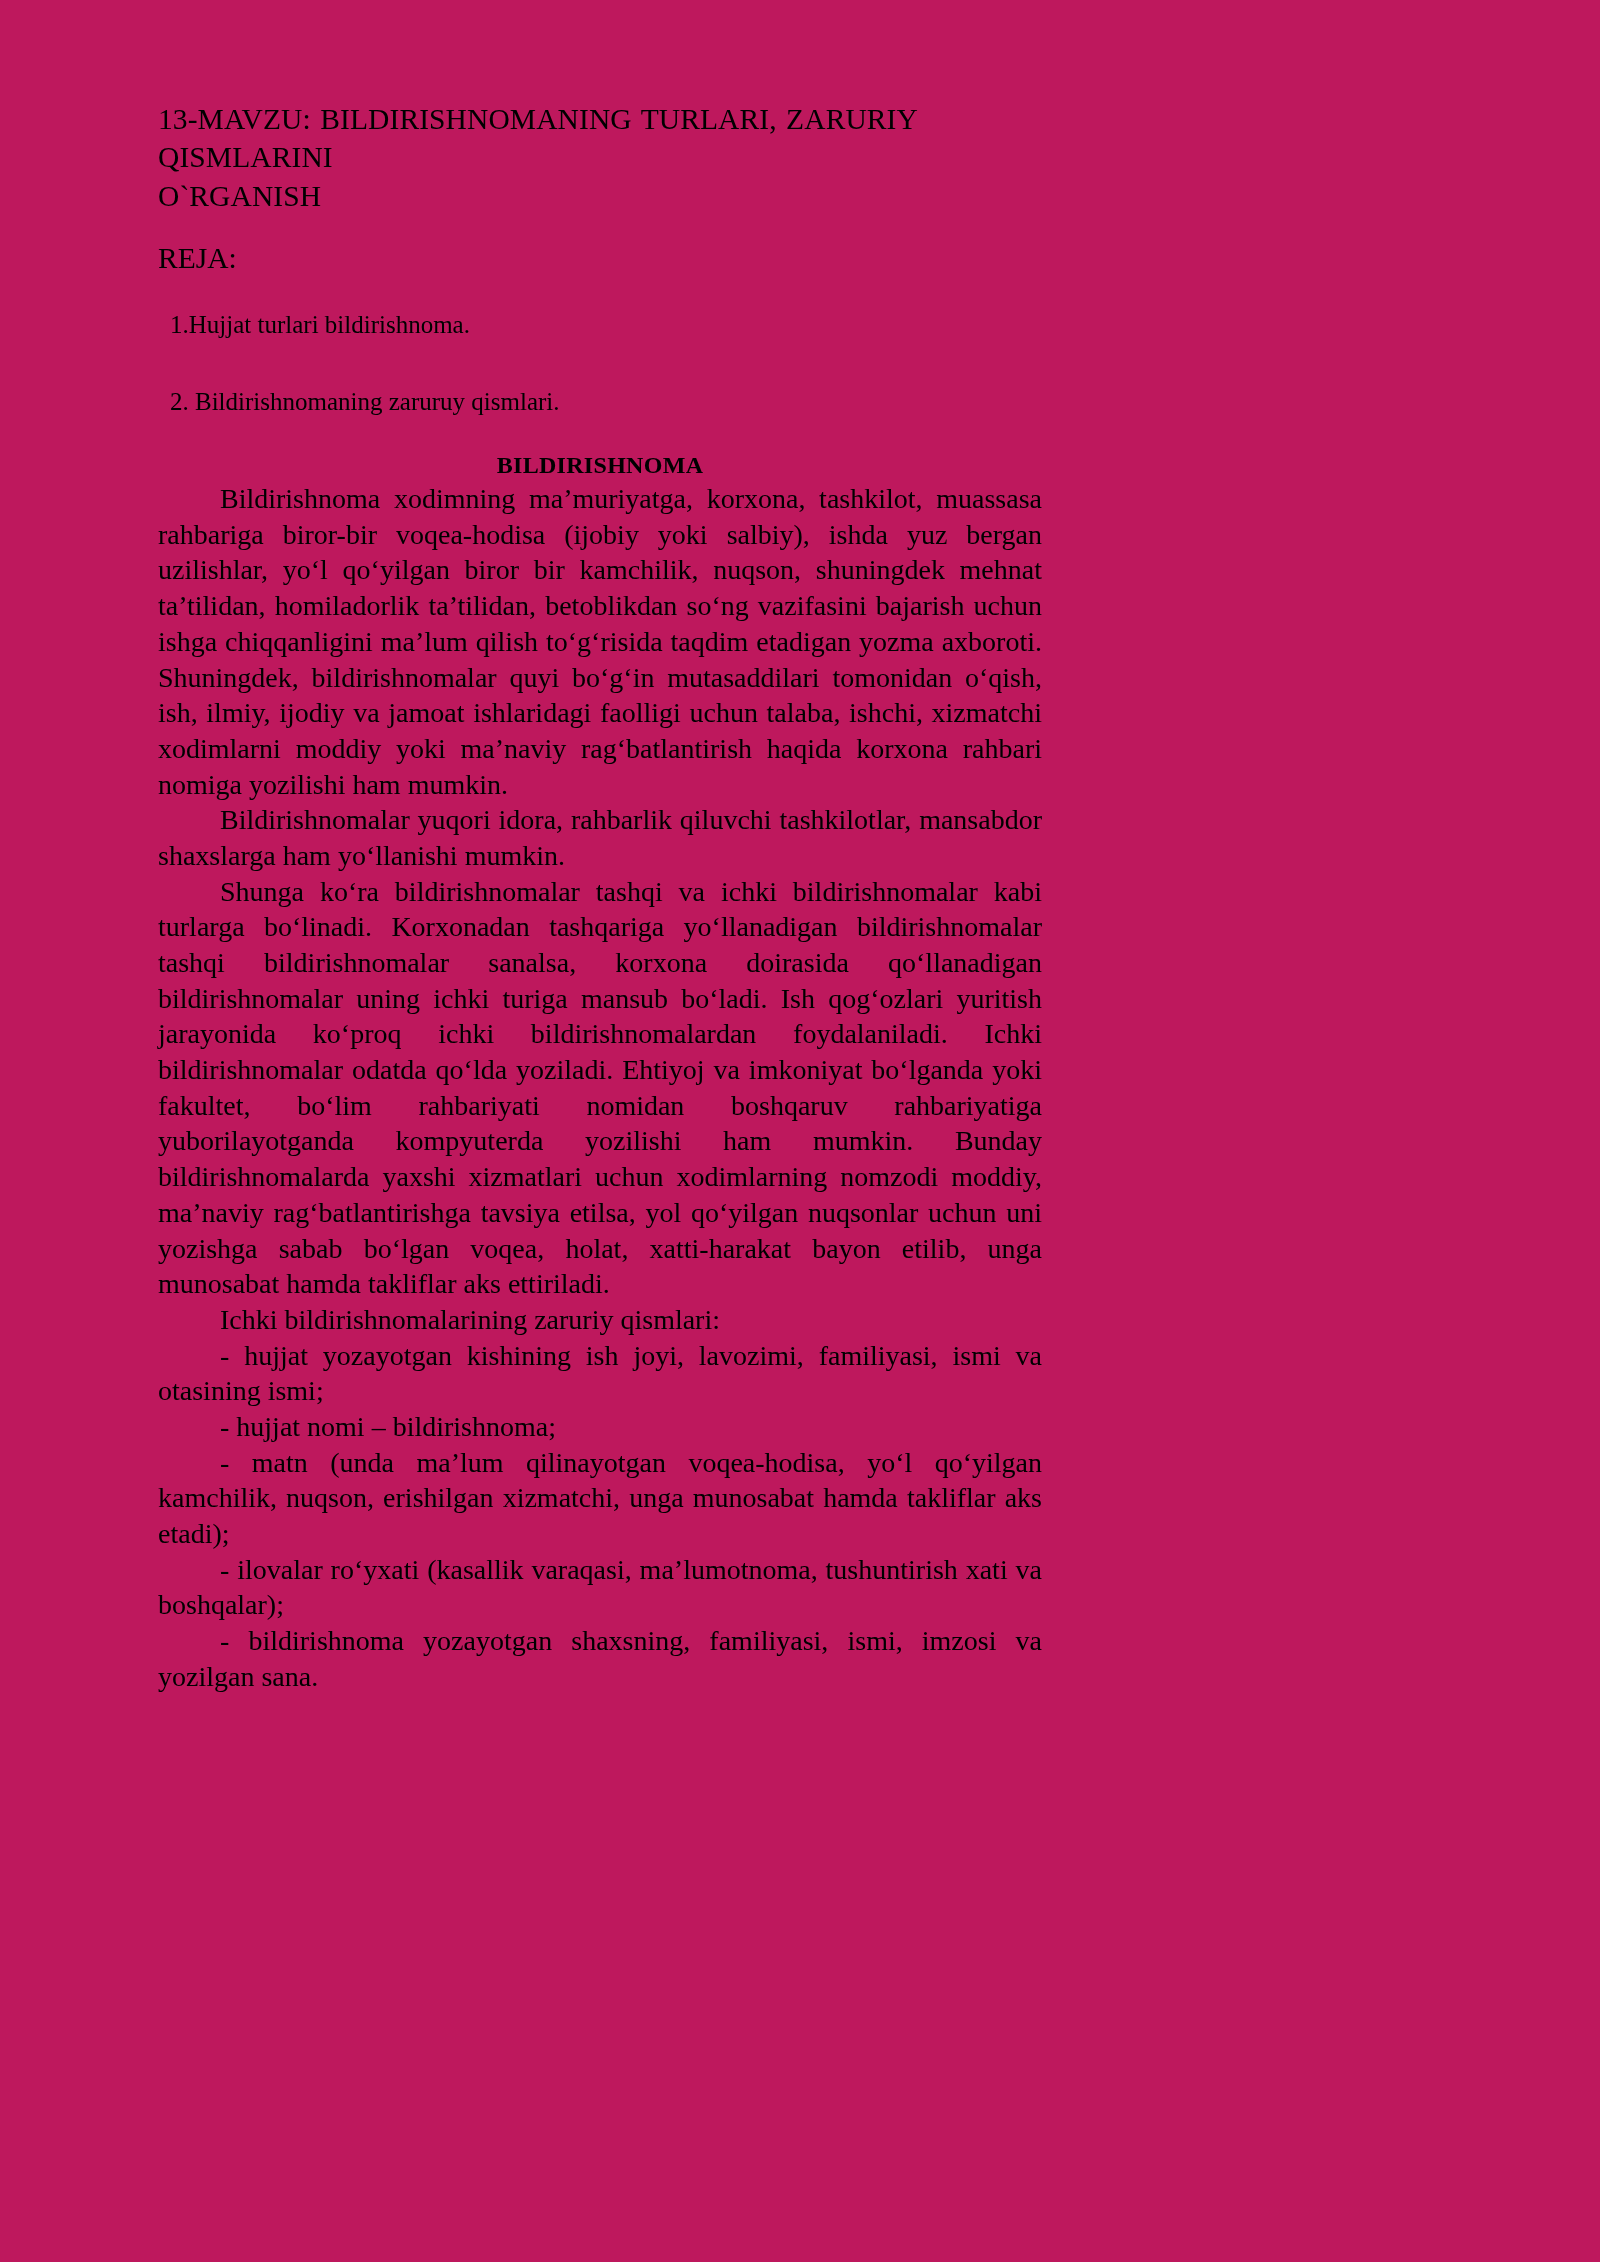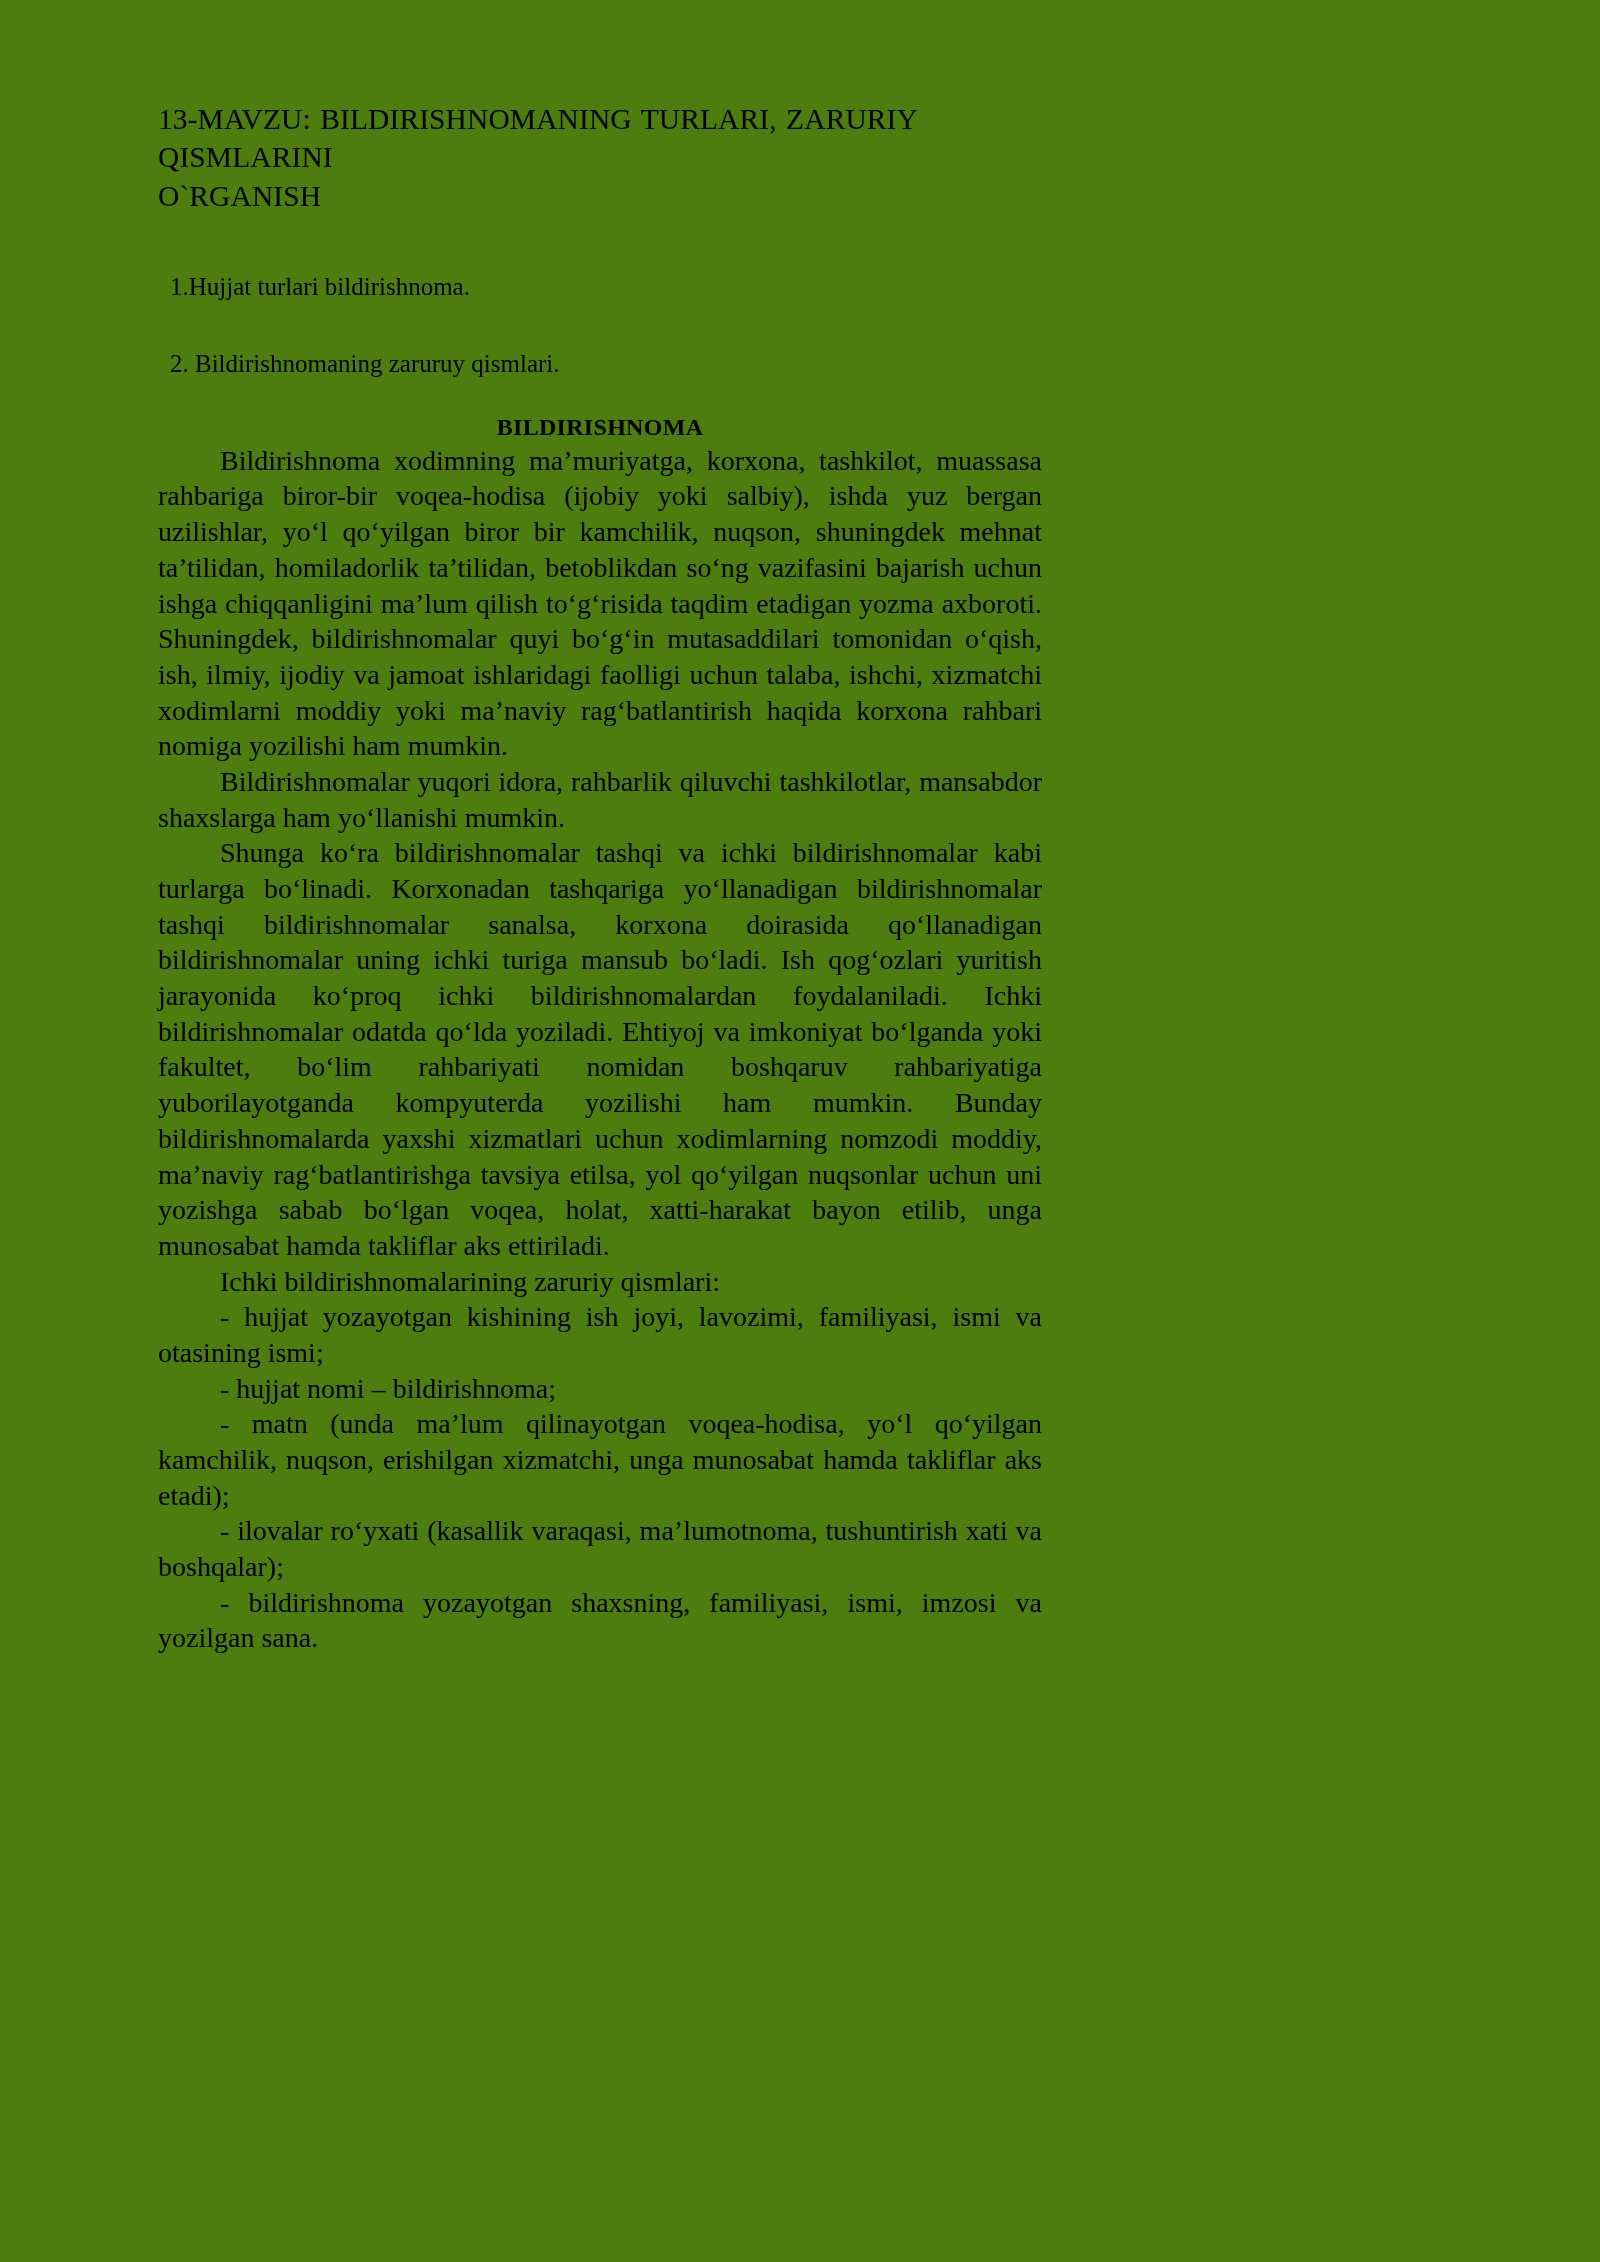--- a/index.html
+++ b/index.html
@@ -9,21 +9,21 @@
     background: #ffffff;
   }
   body {
     font-family: "Liberation Serif", "DejaVu Serif", serif;
     color: #000000;
   }
   .page {
     position: relative;
     width: 1600px;
     height: 2262px;
-    background: #4d7c0f;
+    background: #be185d;
     box-sizing: border-box;
     overflow: hidden;
   }
   .content {
     position: absolute;
     left: 158px;
     top: 100px;
     width: 884px;
   }
   
@@ -75,20 +75,21 @@
 <div class="page">
   <div class="content">
 
     <div class="doc-title">
       <span>13-MAVZU:  BILDIRISHNOMANING TURLARI,   ZARURIY QISMLARINI</span><br>
       <span>O`RGANISH</span>
     </div>
 
     <div class="spacer-sm"></div>
 
+    <div class="reja-label">REJA:</div>
 
     <div class="spacer-xs"></div>
 
     <div class="reja-item">1.Hujjat turlari bildirishnoma.</div>
 
     <div class="spacer-xs"></div>
 
     <div class="reja-item">2. Bildirishnomaning zaruruy qismlari.</div>
 
     <div class="spacer-xs"></div>

